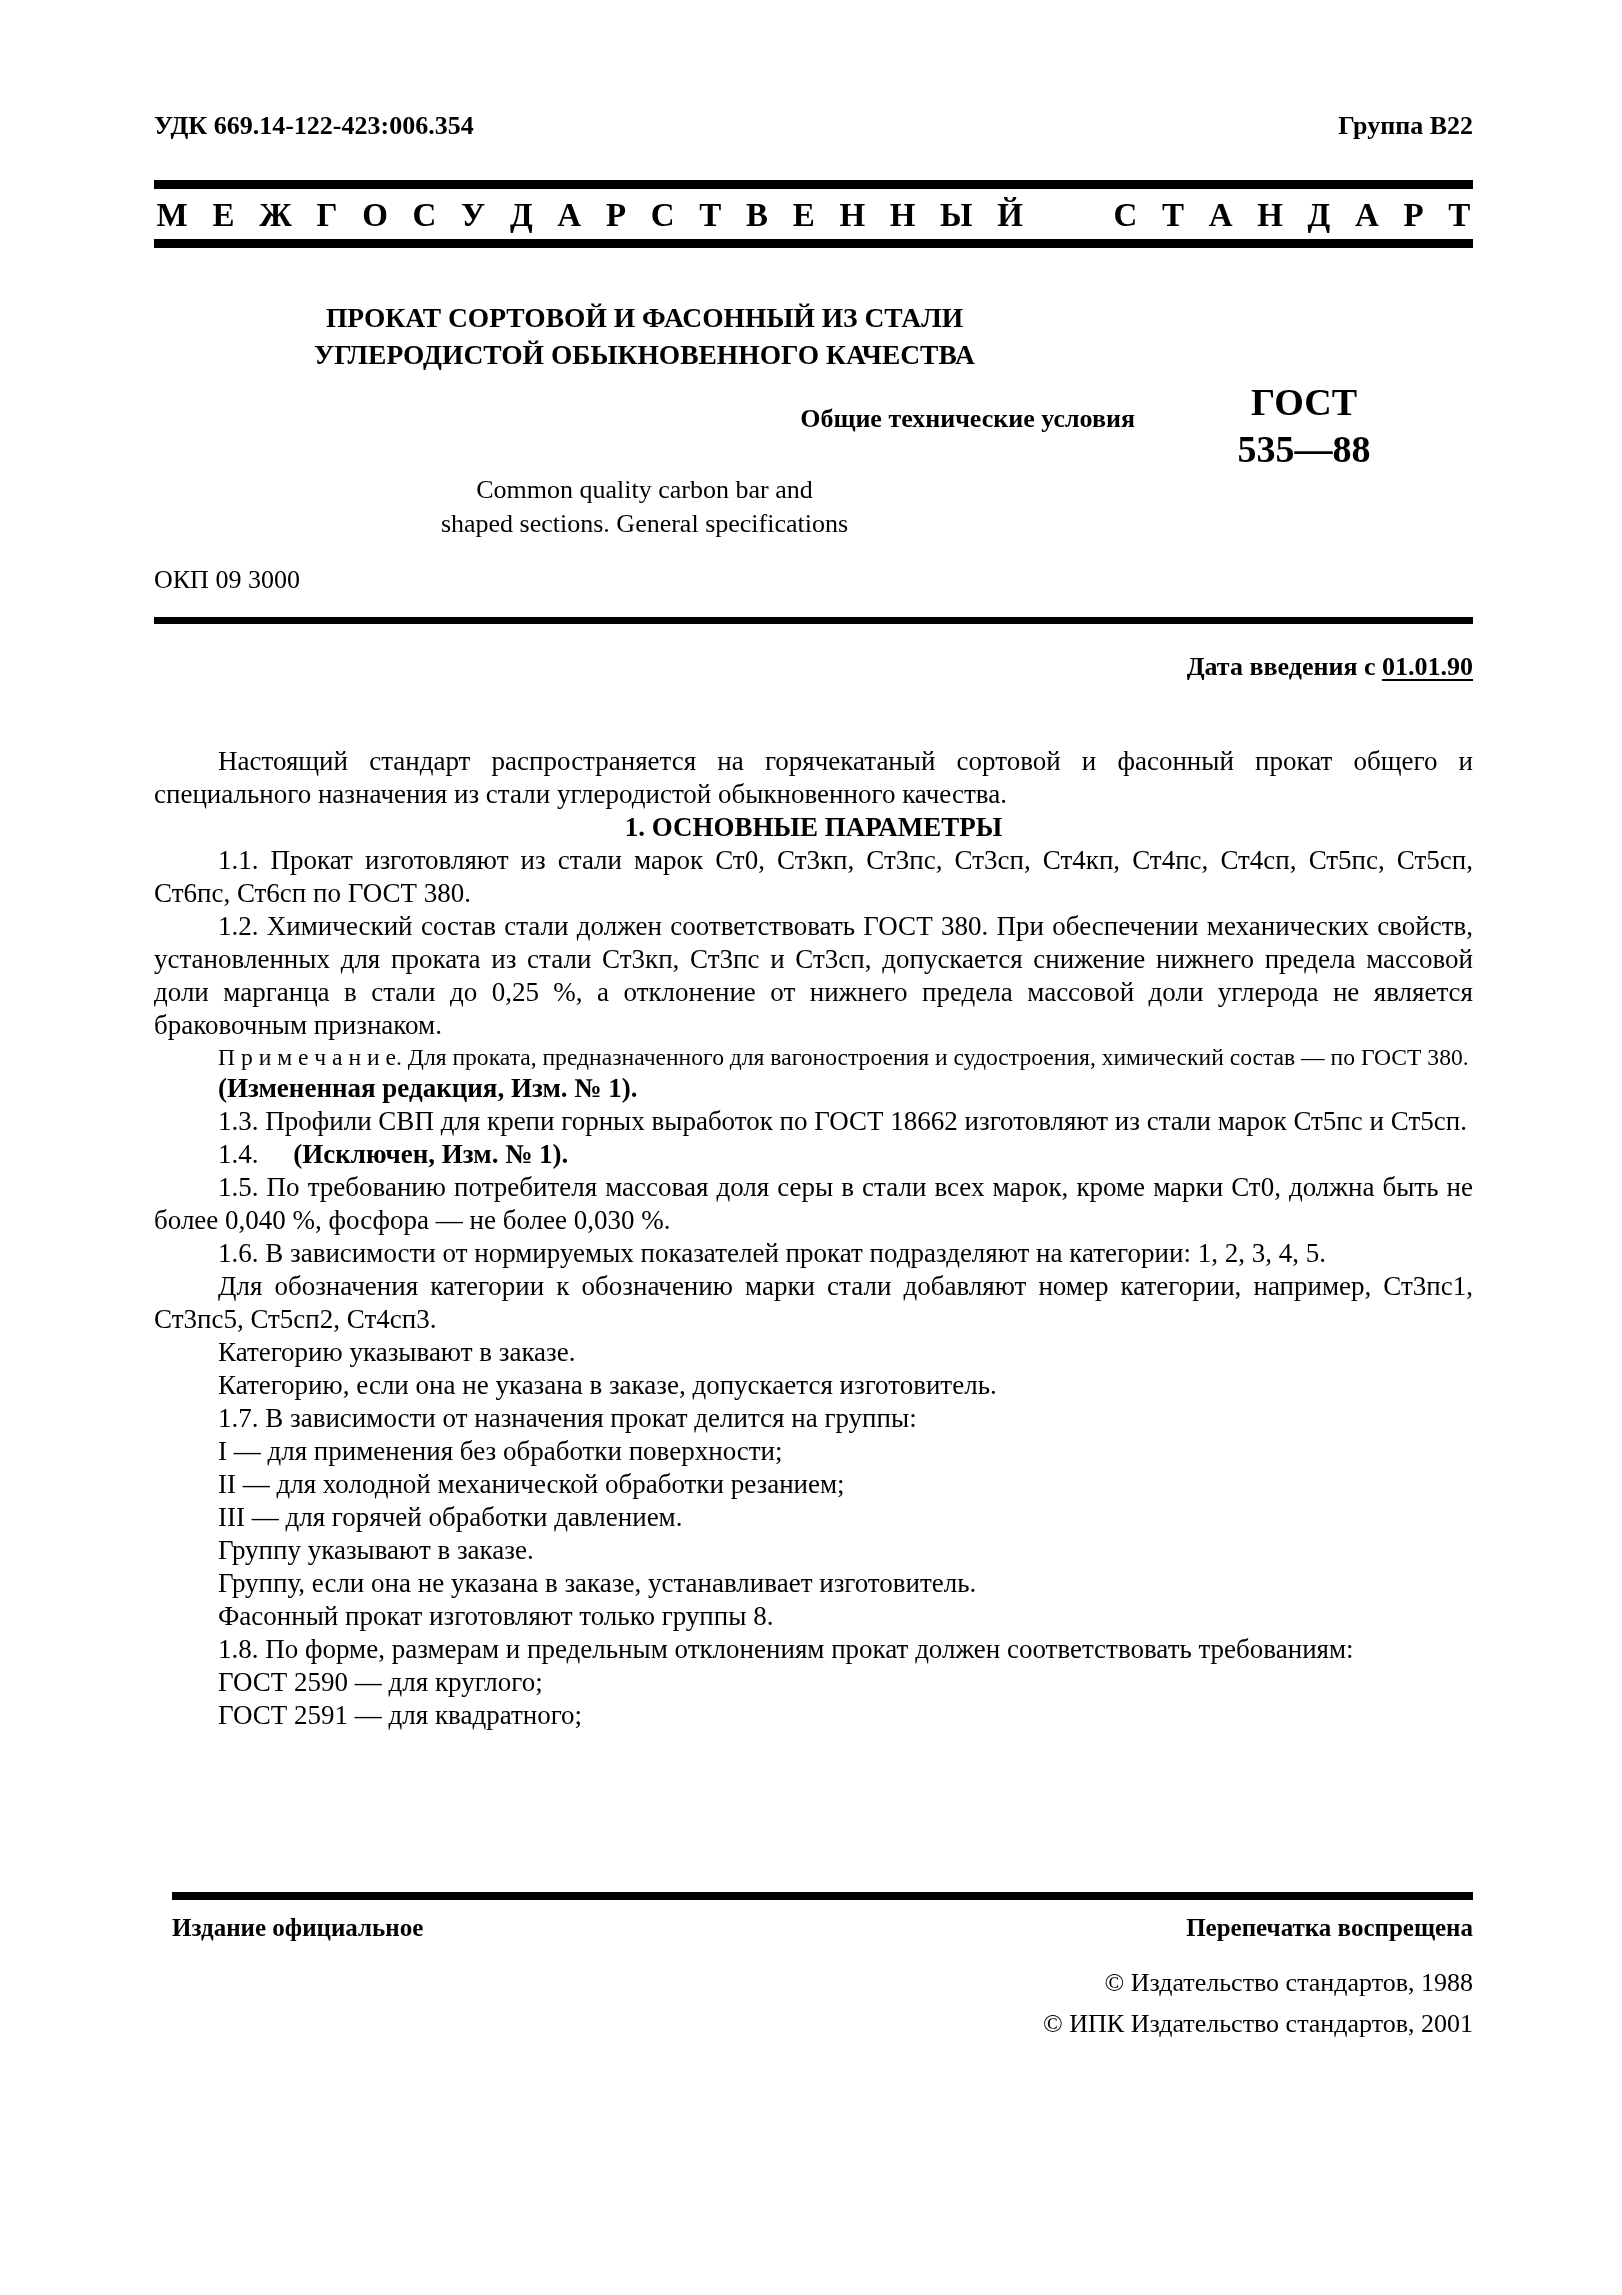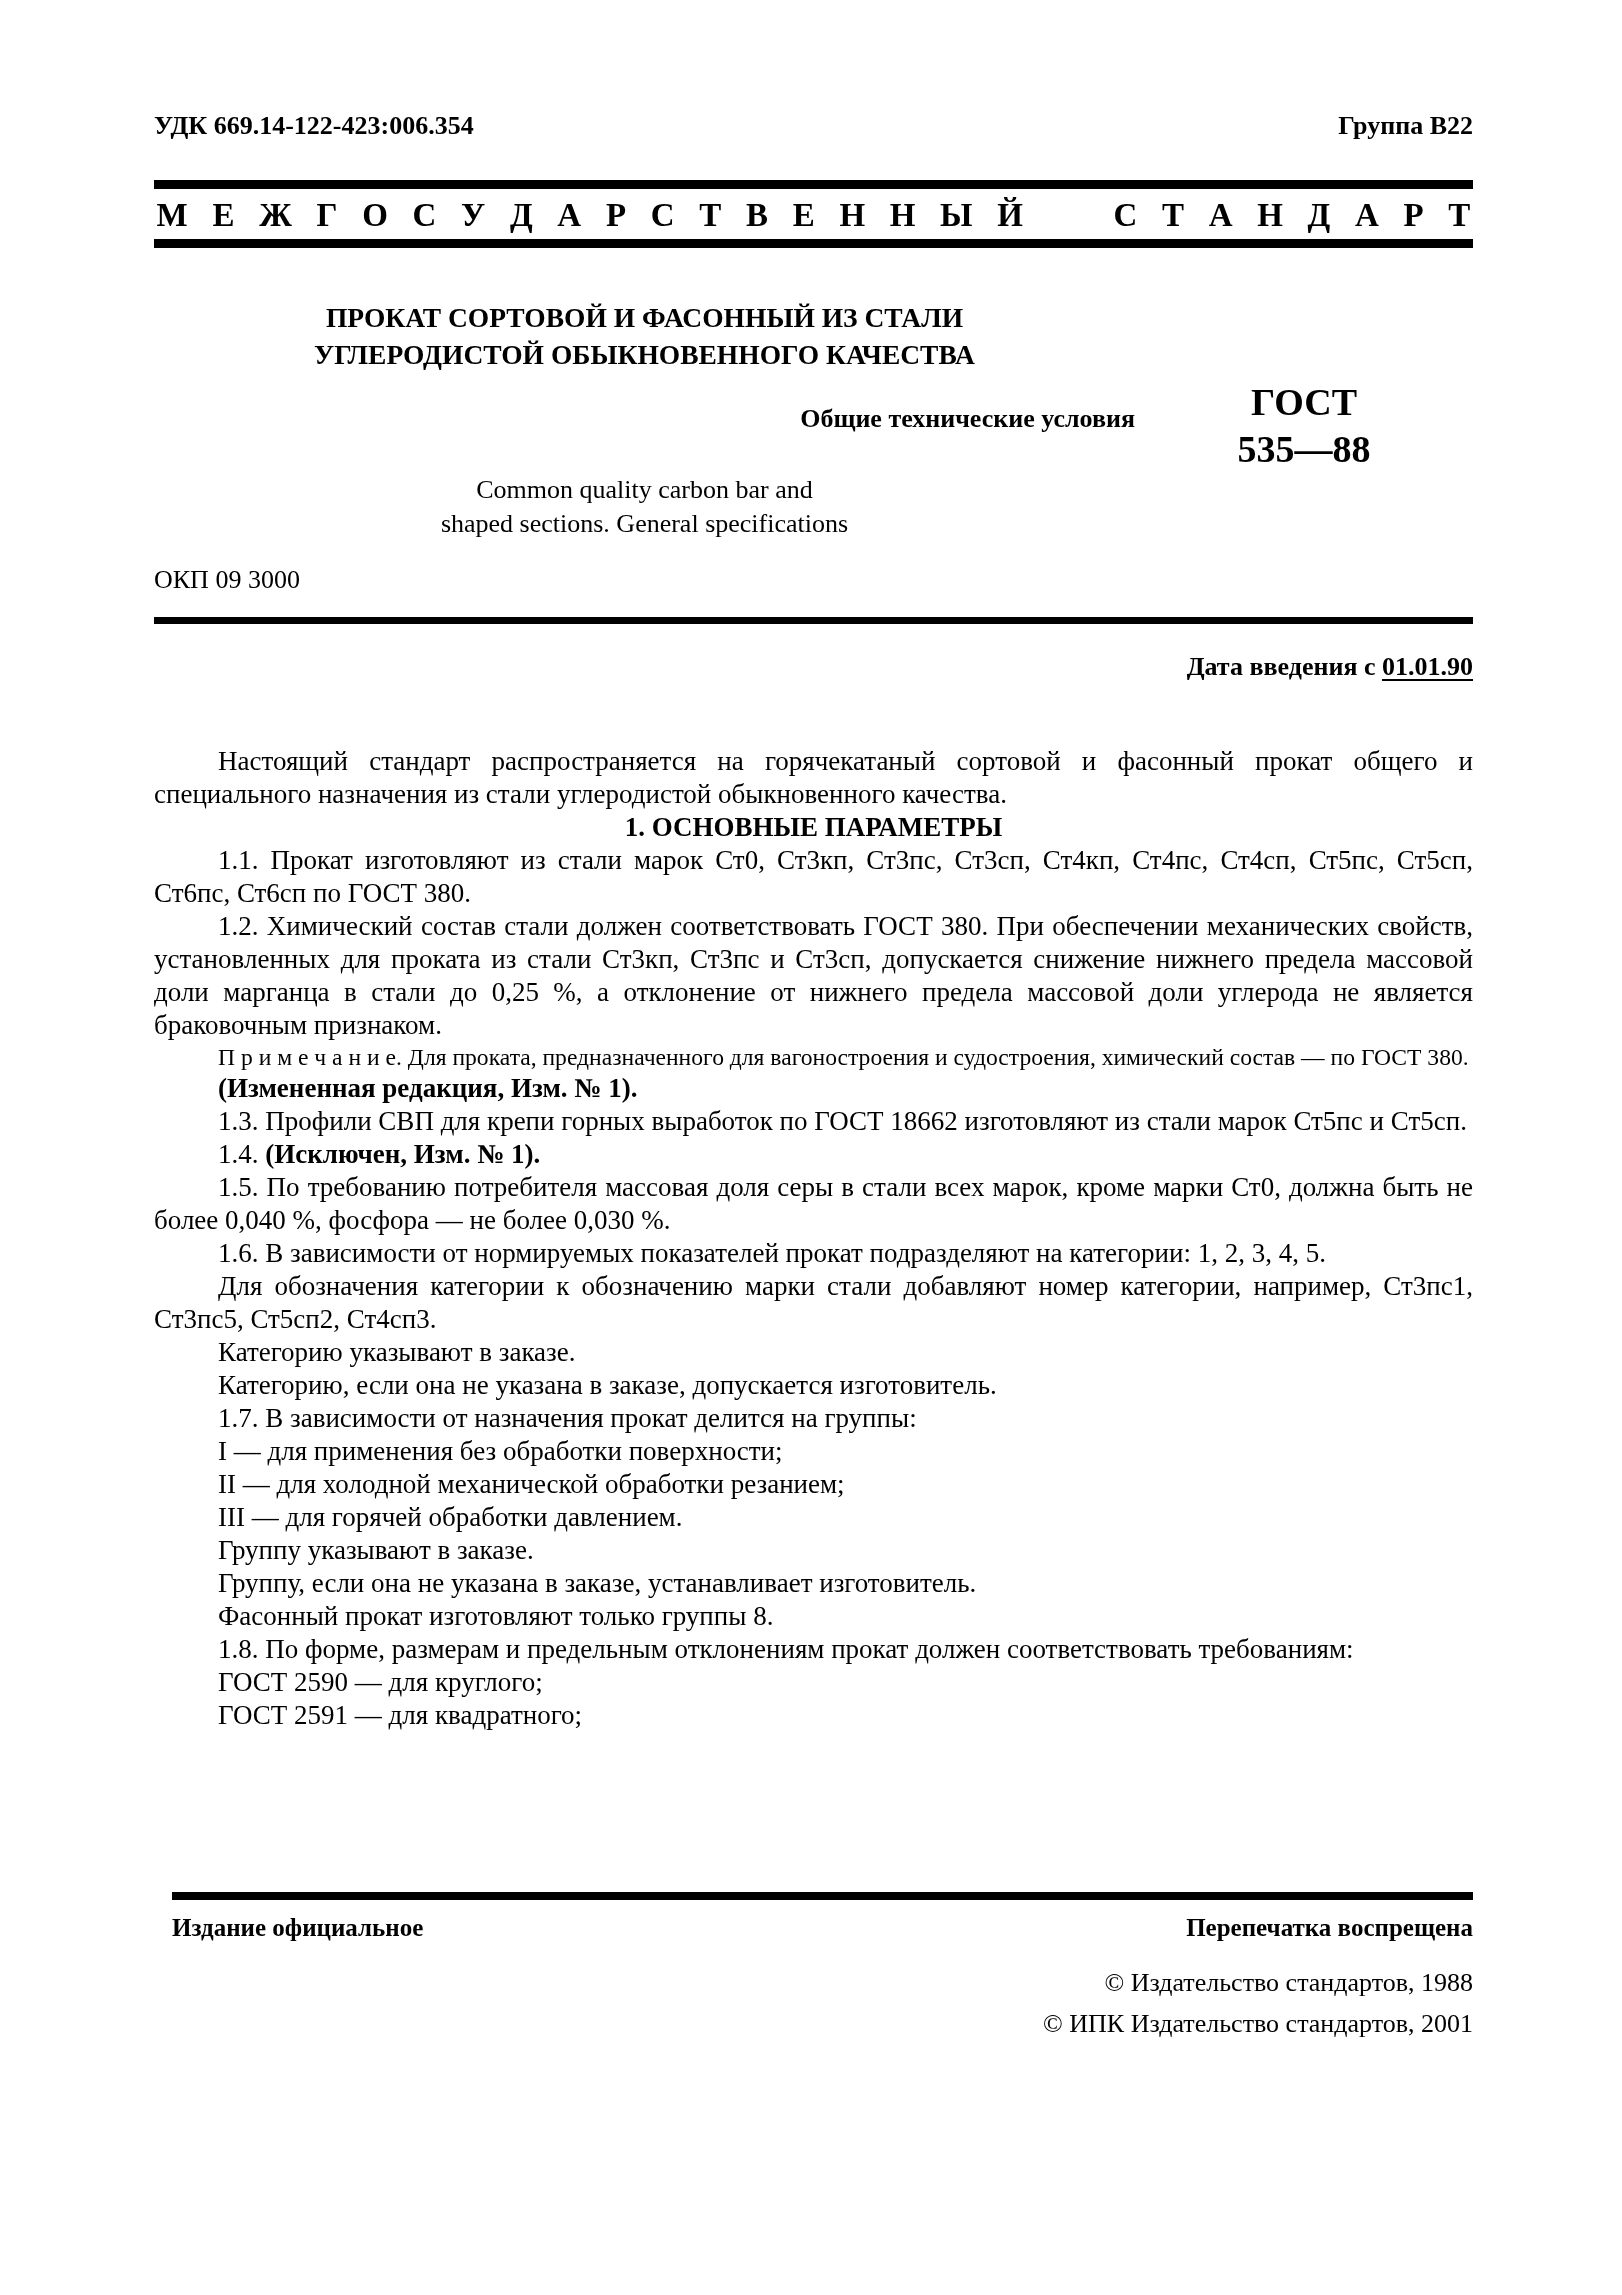--- a/index.html
+++ b/index.html
@@ -69,21 +69,21 @@
   .bodytext p { text-indent: 64px; margin: 0; }
   .section-heading {
     text-align: center;
     font-weight: bold;
     font-size: 27px;
     margin: 35px 0 31px 0;
     text-indent: 0 !important;
   }
   p.note { font-size: 23.6px; line-height: 30px; }
   p.bold-par { font-weight: bold; }
-  .bold { font-weight: bold; }
+  .bold { font-weight: bold; margin-left: 28px; }
   .footer {
     position: absolute;
     left: 172px;
     right: 149px;
     top: 1892px;
   }
   .footer-rule { height: 7.9px; background: #000; }
   .footer-row {
     display: flex;
     justify-content: space-between;

